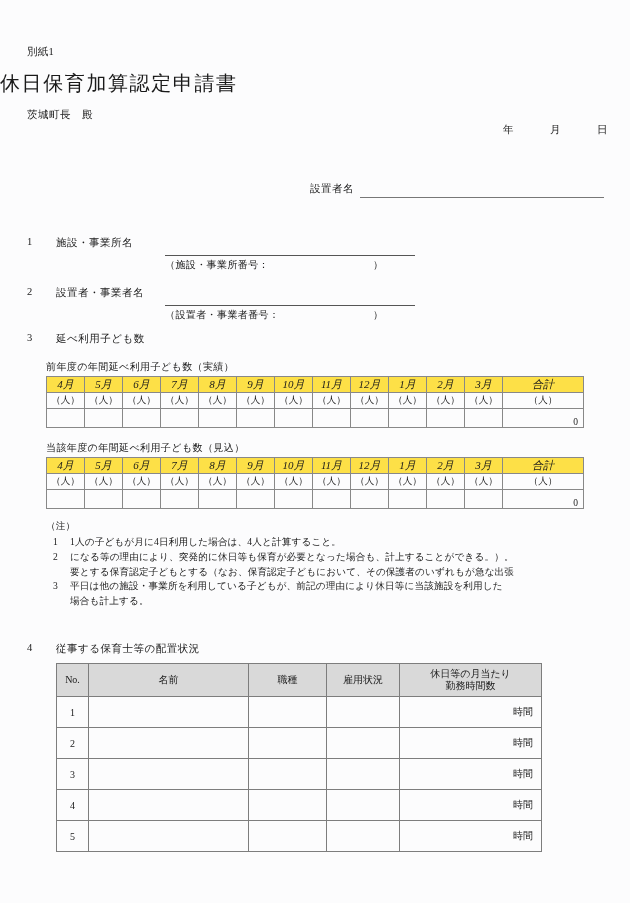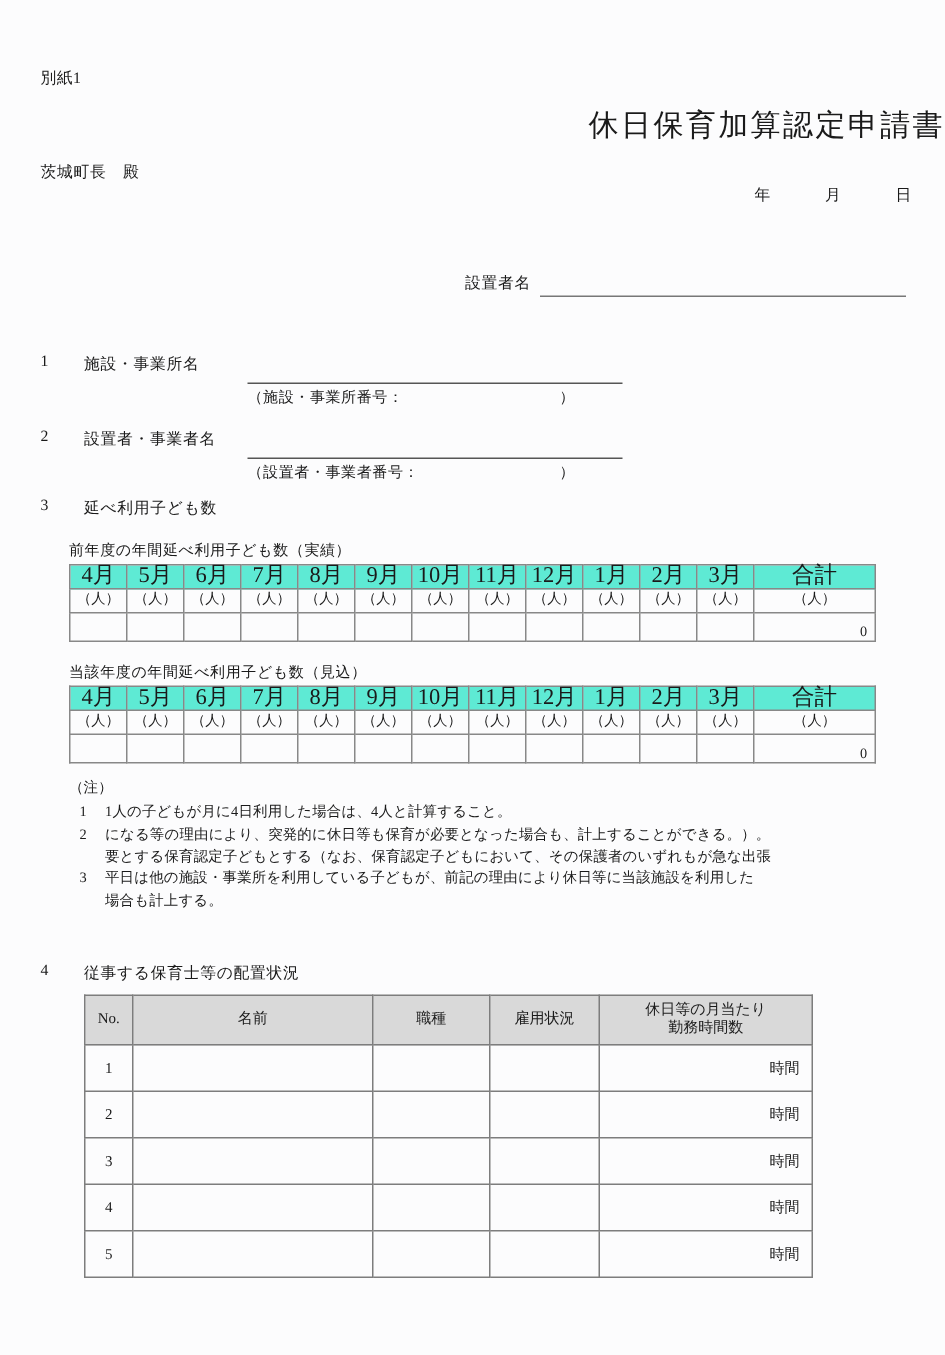--- a/index.html
+++ b/index.html
@@ -28,21 +28,21 @@
     left: 27px;
     top: 45px;
     font-size: 10.5px;
     letter-spacing: 0.3px;
   }
   .doc-title {
     position: absolute;
     left: 0;
     right: 0;
     top: 70px;
-    text-align: right;
+    text-align: left;
     font-size: 20px;
     letter-spacing: 1.6px;
   }
   .addressee {
     position: absolute;
     left: 27px;
     top: 108px;
     font-size: 10.5px;
     letter-spacing: 0.5px;
   }
@@ -127,24 +127,25 @@
     font-size: 9.5px;
   }
   table.month-tbl th,
   table.month-tbl td {
     border: 1px solid #888;
     padding: 0;
     text-align: center;
     font-weight: normal;
   }
   table.month-tbl th {
-    background: #5eead4;
+    background: #fde047;
     height: 15px;
     line-height: 15px;
-    font-size: 15px;
+    font-size: 11px;
+    font-style: italic;
   }
   table.month-tbl td.unit {
     height: 15px;
     line-height: 15px;
   }
   table.month-tbl td.blank {
     height: 18px;
   }
   table.month-tbl td.total-val {
     height: 18px;

